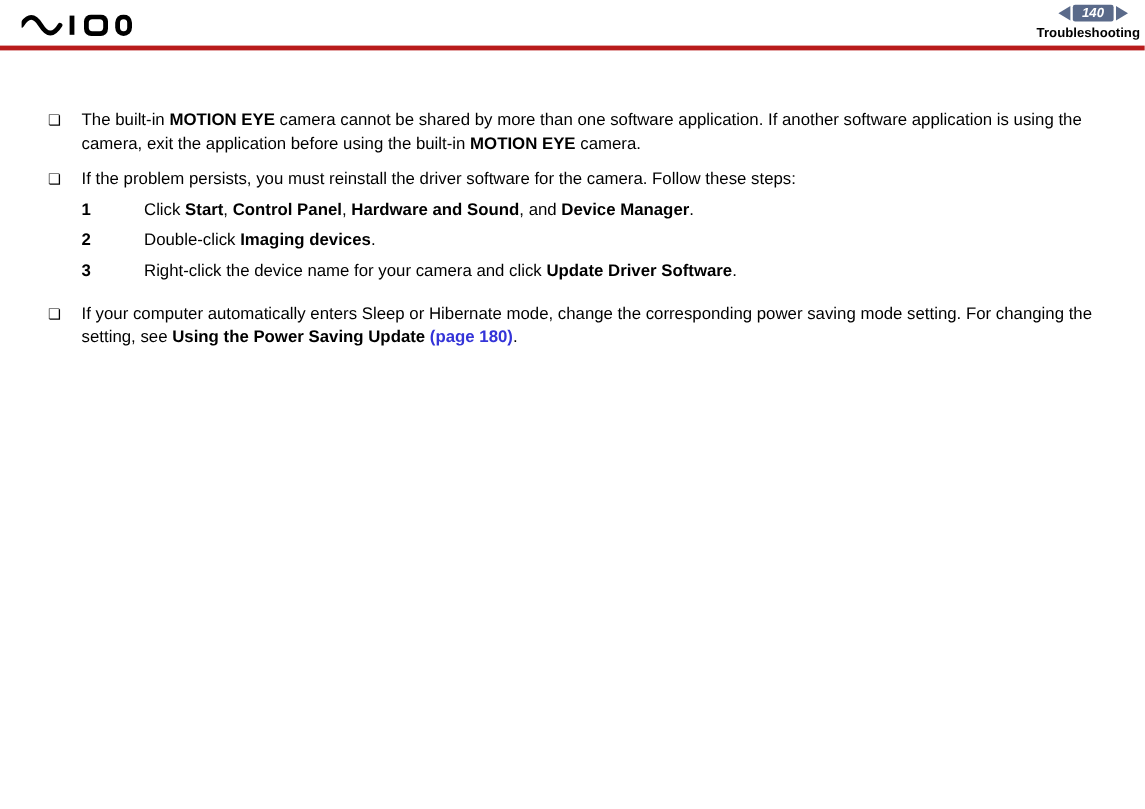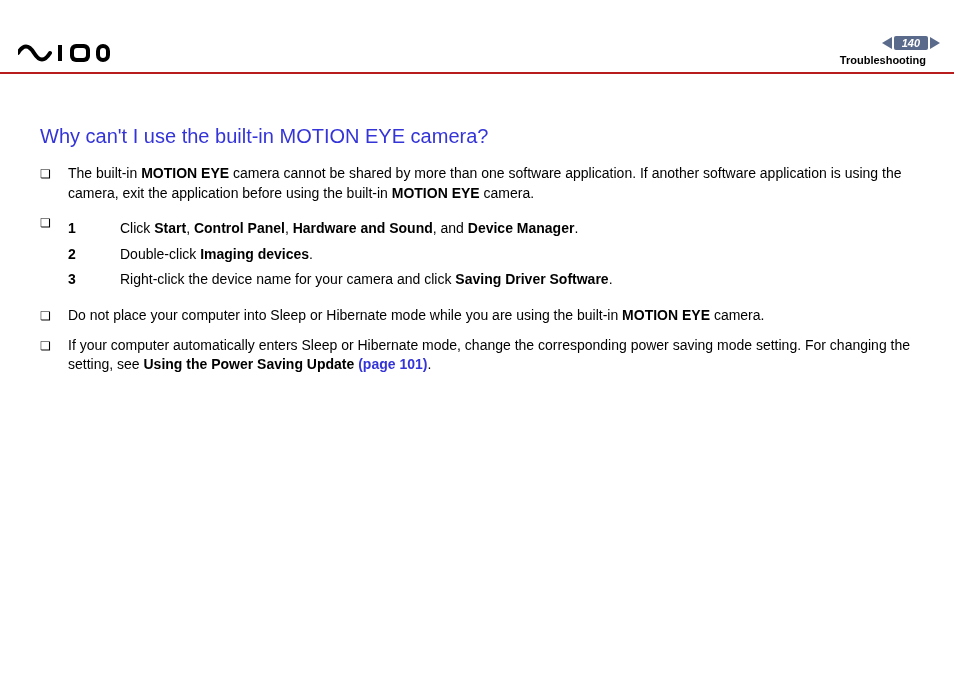--- a/index.html
+++ b/index.html
@@ -7,23 +7,22 @@
     font-family: Arial, Helvetica, sans-serif;
     width: 954px;
     height: 674px;
     background: #fff;
     color: #000;
     position: relative;
     overflow: hidden;
   }
   .header {
     height: 42px;
-    border-bottom: 2px solid #b91c1c;
+    border-bottom: 4px solid #b91c1c;
     position: relative;
-    margin-top: 32px;
   }
   .logo {
     position: absolute;
     left: 18px;
     top: 12px;
   }
   .logo svg { display: block; }
   .page-nav {
     position: absolute;
     right: 14px;
@@ -43,21 +42,21 @@
   }
   .arrow-left, .arrow-right {
     width: 0; height: 0;
     border-top: 6px solid transparent;
     border-bottom: 6px solid transparent;
   }
   .arrow-left { border-right: 10px solid #5a6a8a; }
   .arrow-right { border-left: 10px solid #5a6a8a; }
   .section-label {
     position: absolute;
-    right: 28px;
+    right: 4px;
     top: 22px;
     font-size: 11px;
     font-weight: bold;
   }
   .content {
     padding: 48px 40px 20px 40px;
     font-size: 14px;
     line-height: 1.4;
   }
   .q-heading {
@@ -108,66 +107,60 @@
   <div class="page-nav">
     <div class="arrow-left"></div>
     <div class="page-badge">140</div>
     <div class="arrow-right"></div>
   </div>
   <div class="section-label">Troubleshooting</div>
 </div>
 
 <div class="content">
 
-  <h2 class="q-heading">Why can't I use the built-in MOTION EYE camera?</h2>
 
   <div class="q-block">
     <div class="bullet-item">
       <div class="bullet-marker"></div>
       <div class="bullet-body">
         <span>The built-in </span><b>MOTION EYE</b><span> camera cannot be shared by more than one software application. If another software application is using the camera, exit the application before using the built-in </span><b>MOTION EYE</b><span> camera.</span>
       </div>
     </div>
 
     <div class="bullet-item">
       <div class="bullet-marker"></div>
       <div class="bullet-body">
+        <div>If the problem persists, you must reinstall the driver software for the camera. Follow these steps:</div>
         <div class="step-list">
           <div class="step">
             <div class="step-num">1</div>
             <div class="step-text">
               <span>Click </span><b>Start</b><span>, </span><b>Control Panel</b><span>, </span><b>Hardware and Sound</b><span>, and </span><b>Device Manager</b><span>.</span>
             </div>
           </div>
           <div class="step">
             <div class="step-num">2</div>
             <div class="step-text">
               <span>Double-click </span><b>Imaging devices</b><span>.</span>
             </div>
           </div>
           <div class="step">
             <div class="step-num">3</div>
             <div class="step-text">
-              <span>Right-click the device name for your camera and click </span><b>Saving Driver Software</b><span>.</span>
+              <span>Right-click the device name for your camera and click </span><b>Update Driver Software</b><span>.</span>
             </div>
           </div>
         </div>
       </div>
     </div>
   </div>
 
 
   <div class="q-block">
     <div class="bullet-item">
       <div class="bullet-marker"></div>
       <div class="bullet-body">
-        <span>Do not place your computer into Sleep or Hibernate mode while you are using the built-in </span><b>MOTION EYE</b><span> camera.</span>
-      </div>
-    </div>
-    <div class="bullet-item">
-      <div class="bullet-marker"></div>
-      <div class="bullet-body">
-        <span>If your computer automatically enters Sleep or Hibernate mode, change the corresponding power saving mode setting. For changing the setting, see </span><b>Using the Power Saving Update </b><span class="page-link">(page 101)</span><span>.</span>
+        <span>If your computer automatically enters Sleep or Hibernate mode, change the corresponding power saving mode setting. For changing the setting, see </span><b>Using the Power Saving Update </b><span class="page-link">(page 180)</span><span>.</span>
       </div>
     </div>
   </div>
 
 </div>
 
 </body></html>

